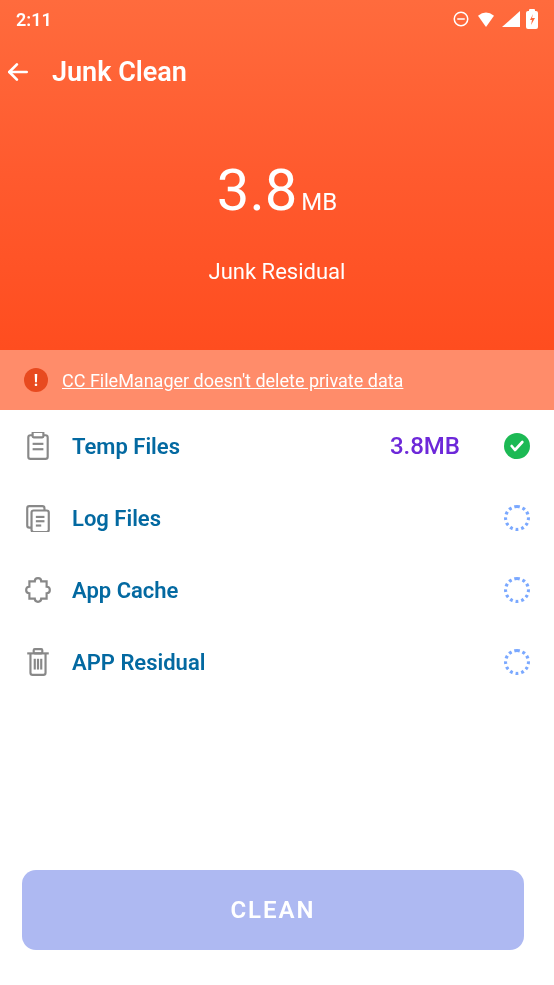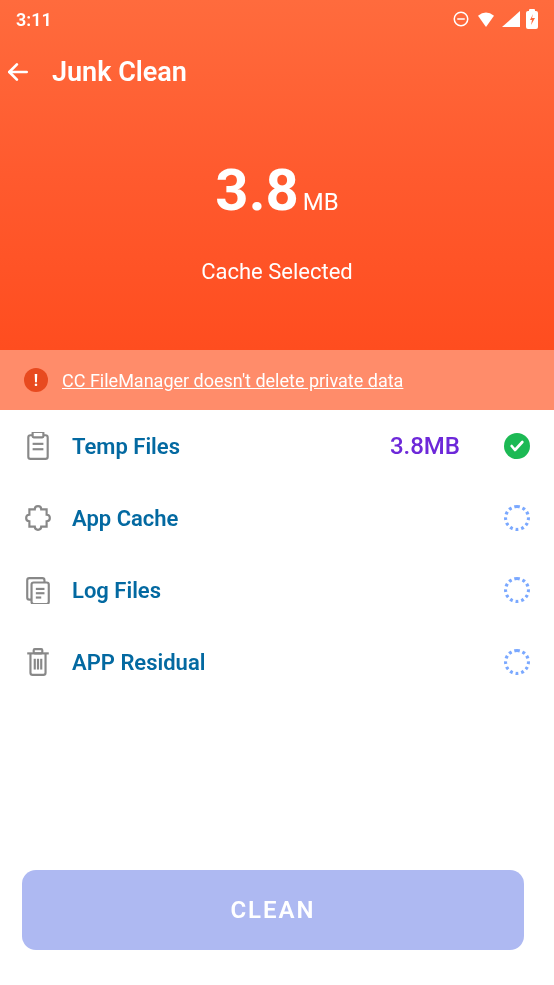--- a/index.html
+++ b/index.html
@@ -50,21 +50,21 @@
     .title-text {
       font-size: 27px;
       font-weight: 600;
     }
     .size-display {
       text-align: center;
       margin-top: 50px;
     }
     .size-value {
       font-size: 58px;
-      font-weight: 700;
+      font-weight: 400;
       display: inline;
     }
     .size-unit {
       font-size: 24px;
       font-weight: 400;
       display: inline;
       margin-left: 4px;
     }
     .junk-selected {
       text-align: center;
@@ -160,21 +160,21 @@
       letter-spacing: 2px;
       cursor: pointer;
     }
     svg { display: block; }
   </style>
 </head>
 <body>
 
 <div class="gradient-header">
   <div class="status-bar">
-    <span>3:11</span>
+    <span>2:11</span>
     <div class="status-icons">
       <span>
         <svg width="18" height="18" viewBox="0 0 24 24" fill="none" stroke="#fff" stroke-width="2">
             <circle cx="12" cy="12" r="9"></circle>
             <line x1="7" y1="12" x2="17" y2="12"></line>
           </svg>
       </span>
       <span>
         <svg width="20" height="16" viewBox="0 0 24 20" fill="#fff">
             <path d="M12 20 L2 6 Q12 -2 22 6 Z"></path>
@@ -202,21 +202,21 @@
           <polyline points="11 19 4 12 11 5"></polyline>
         </svg>
     </div>
     <div class="title-text">Junk Clean</div>
   </div>
 
   <div class="size-display">
     <span class="size-value">3.8</span><span class="size-unit">MB</span>
   </div>
 
-  <div class="junk-selected">Cache Selected</div>
+  <div class="junk-selected">Junk Residual</div>
 </div>
 
 <div class="notice-bar">
   <div class="alert-icon">!</div>
   <div class="notice-text">CC FileManager doesn't delete private data</div>
 </div>
 
 <div class="category-list">
 
   <div class="category-item">
@@ -228,43 +228,43 @@
           <line x1="7" y1="16" x2="17" y2="16"></line>
         </svg>
     </div>
     <div class="category-label">Temp Files</div>
     <div class="category-size">3.8MB</div>
     <div class="check-icon">
       <svg width="16" height="16" viewBox="0 0 24 24" fill="none" stroke="#fff" stroke-width="4" stroke-linecap="round" stroke-linejoin="round">
           <polyline points="4 12 9 18 20 6"></polyline>
         </svg>
     </div>
-  </div>
-
-  <div class="category-item">
-    <div class="category-icon">
-      <svg width="28" height="28" viewBox="0 0 26 26" fill="none" stroke="#888" stroke-width="2">
-          <path d="M5 8 L5 5 L10 5 Q10 2 13 2 Q16 2 16 5 L21 5 L21 10 Q24 10 24 13 Q24 16 21 16 L21 21 L16 21 Q16 24 13 24 Q10 24 10 21 L5 21 L5 16 Q2 16 2 13 Q2 10 5 10 Z"></path>
-        </svg>
-    </div>
-    <div class="category-label">App Cache</div>
-    <div class="spinner"></div>
   </div>
 
   <div class="category-item">
     <div class="category-icon">
       <svg width="26" height="28" viewBox="0 0 24 26" fill="none" stroke="#888" stroke-width="2">
           <rect x="2" y="2" width="16" height="20" rx="2"></rect>
           <rect x="6" y="6" width="16" height="20" rx="2" fill="#fff"></rect>
           <line x1="10" y1="12" x2="18" y2="12"></line>
           <line x1="10" y1="16" x2="18" y2="16"></line>
           <line x1="10" y1="20" x2="15" y2="20"></line>
         </svg>
     </div>
     <div class="category-label">Log Files</div>
+    <div class="spinner"></div>
+  </div>
+
+  <div class="category-item">
+    <div class="category-icon">
+      <svg width="28" height="28" viewBox="0 0 26 26" fill="none" stroke="#888" stroke-width="2">
+          <path d="M5 8 L5 5 L10 5 Q10 2 13 2 Q16 2 16 5 L21 5 L21 10 Q24 10 24 13 Q24 16 21 16 L21 21 L16 21 Q16 24 13 24 Q10 24 10 21 L5 21 L5 16 Q2 16 2 13 Q2 10 5 10 Z"></path>
+        </svg>
+    </div>
+    <div class="category-label">App Cache</div>
     <div class="spinner"></div>
   </div>
 
   <div class="category-item">
     <div class="category-icon">
       <svg width="26" height="28" viewBox="0 0 24 26" fill="none" stroke="#888" stroke-width="2">
           <line x1="2" y1="5" x2="22" y2="5"></line>
           <path d="M5 5 L5 23 Q5 25 7 25 L17 25 Q19 25 19 23 L19 5"></path>
           <rect x="8" y="1" width="8" height="4" rx="1"></rect>
           <line x1="9" y1="10" x2="9" y2="20"></line>

